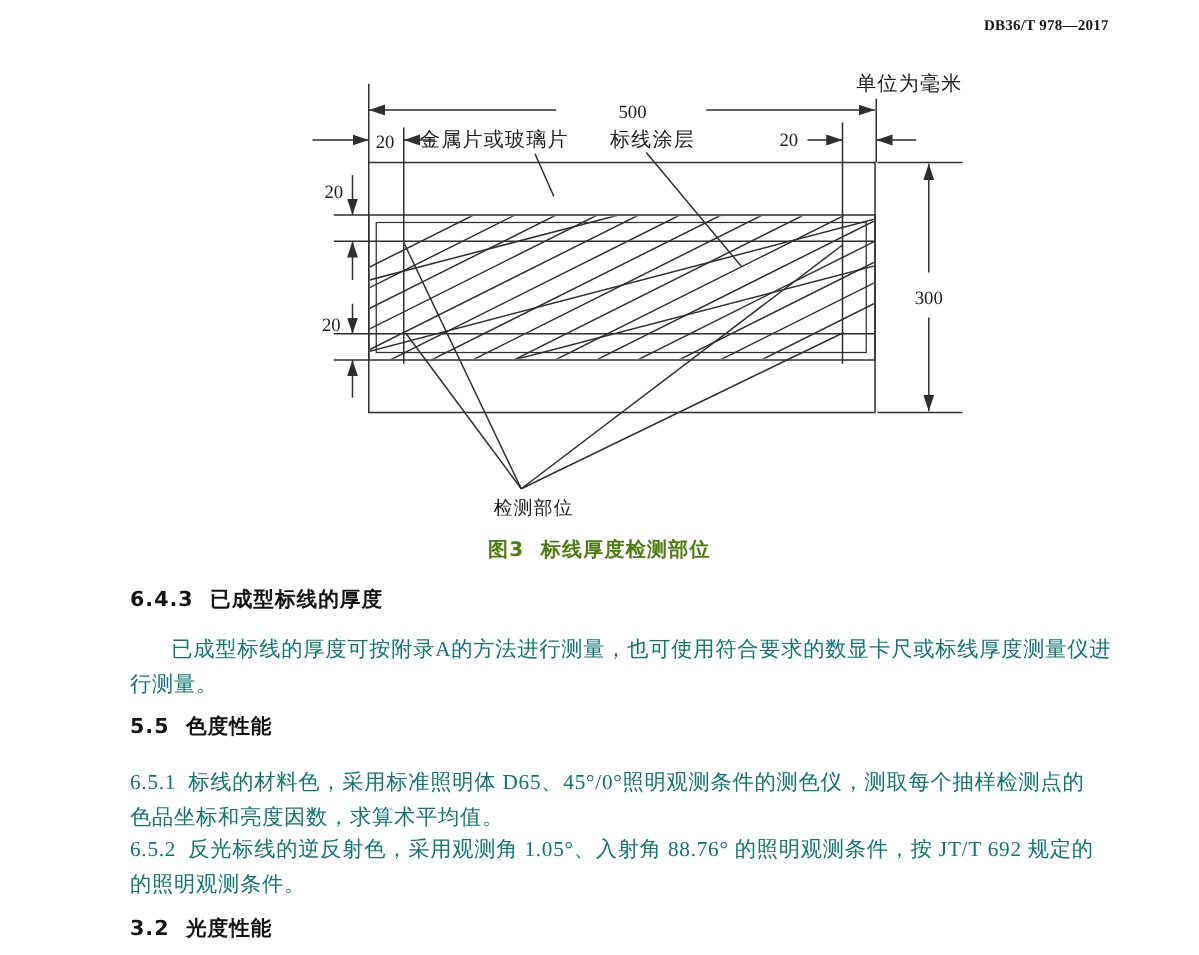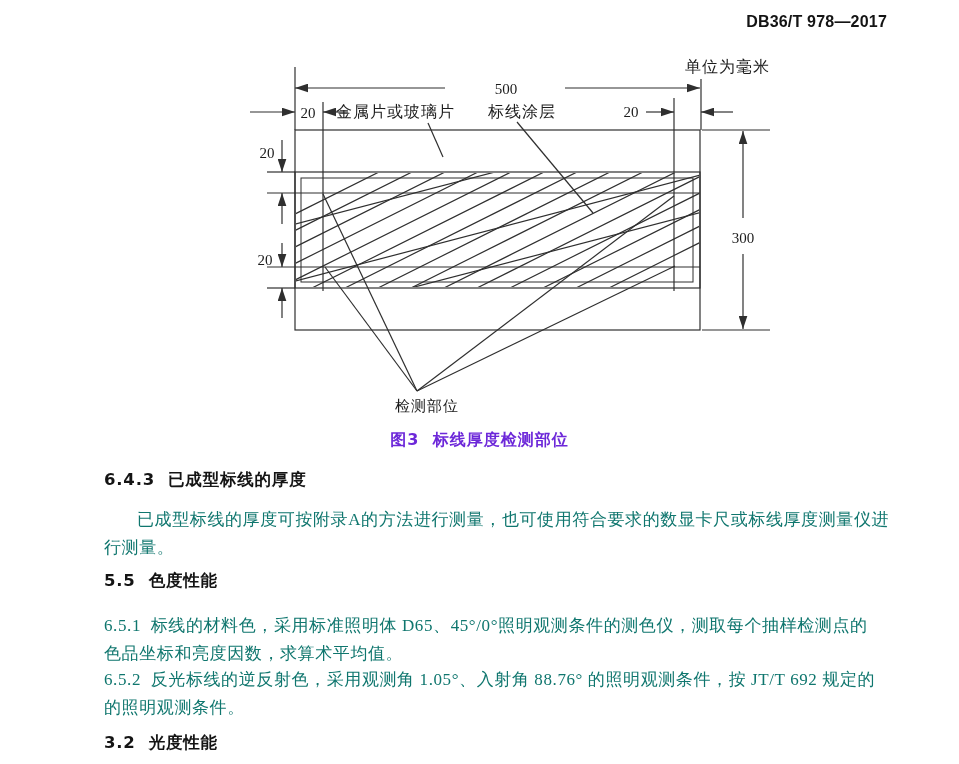--- a/index.html
+++ b/index.html
@@ -3,32 +3,32 @@
 <meta charset="utf-8">
 <style>
   html,body{margin:0;padding:0;}
   body{
     width:959px;height:764px;background:#ffffff;position:relative;overflow:hidden;
     font-family:"Liberation Serif","DejaVu Serif",serif;color:#1c1c1c;
   }
   .page{position:absolute;left:0;top:0;width:959px;height:764px;background:#ffffff;}
   .abs{position:absolute;white-space:pre;}
   .std-header{
-    top:13px;right:72px;font-family:Liberation Sans, sans-serif;
-    font-size:16px;font-weight:bold;letter-spacing:0.2px;color:#141414;
+    top:13px;right:72px;font-family:Liberation Serif, serif;
+    font-size:12px;font-weight:bold;letter-spacing:0.2px;color:#141414;
   }
   .body-line{font-size:17px;letter-spacing:0.6px;line-height:19px;color:#0f766e;}
   .heading-line{
     font-family:"DejaVu Sans","Liberation Sans",sans-serif;font-weight:bold;
     font-size:16.5px;letter-spacing:0.8px;line-height:19px;color:#141414;text-align:right;
   }
   .fig-caption{
     position:absolute;left:0;top:430px;width:959px;text-align:center;white-space:pre;
     font-family:"DejaVu Sans","Liberation Sans",sans-serif;font-weight:bold;
-    font-size:16px;letter-spacing:1px;color:#6d28d9;
+    font-size:16px;letter-spacing:1px;color:#4d7c0f;
   }
   svg.diagram{position:absolute;left:230px;top:50px;}
   svg.diagram line, svg.diagram rect, svg.diagram path{
     stroke:#2f2f2f;stroke-width:1.2;fill:none;
   }
   svg.diagram .thin{stroke-width:1;}
   svg.diagram text{
     fill:#1c1c1c;stroke:none;font-family:"Liberation Serif","DejaVu Serif",serif;
   }
   svg.diagram text.cjk{font-size:16px;letter-spacing:1px;}

